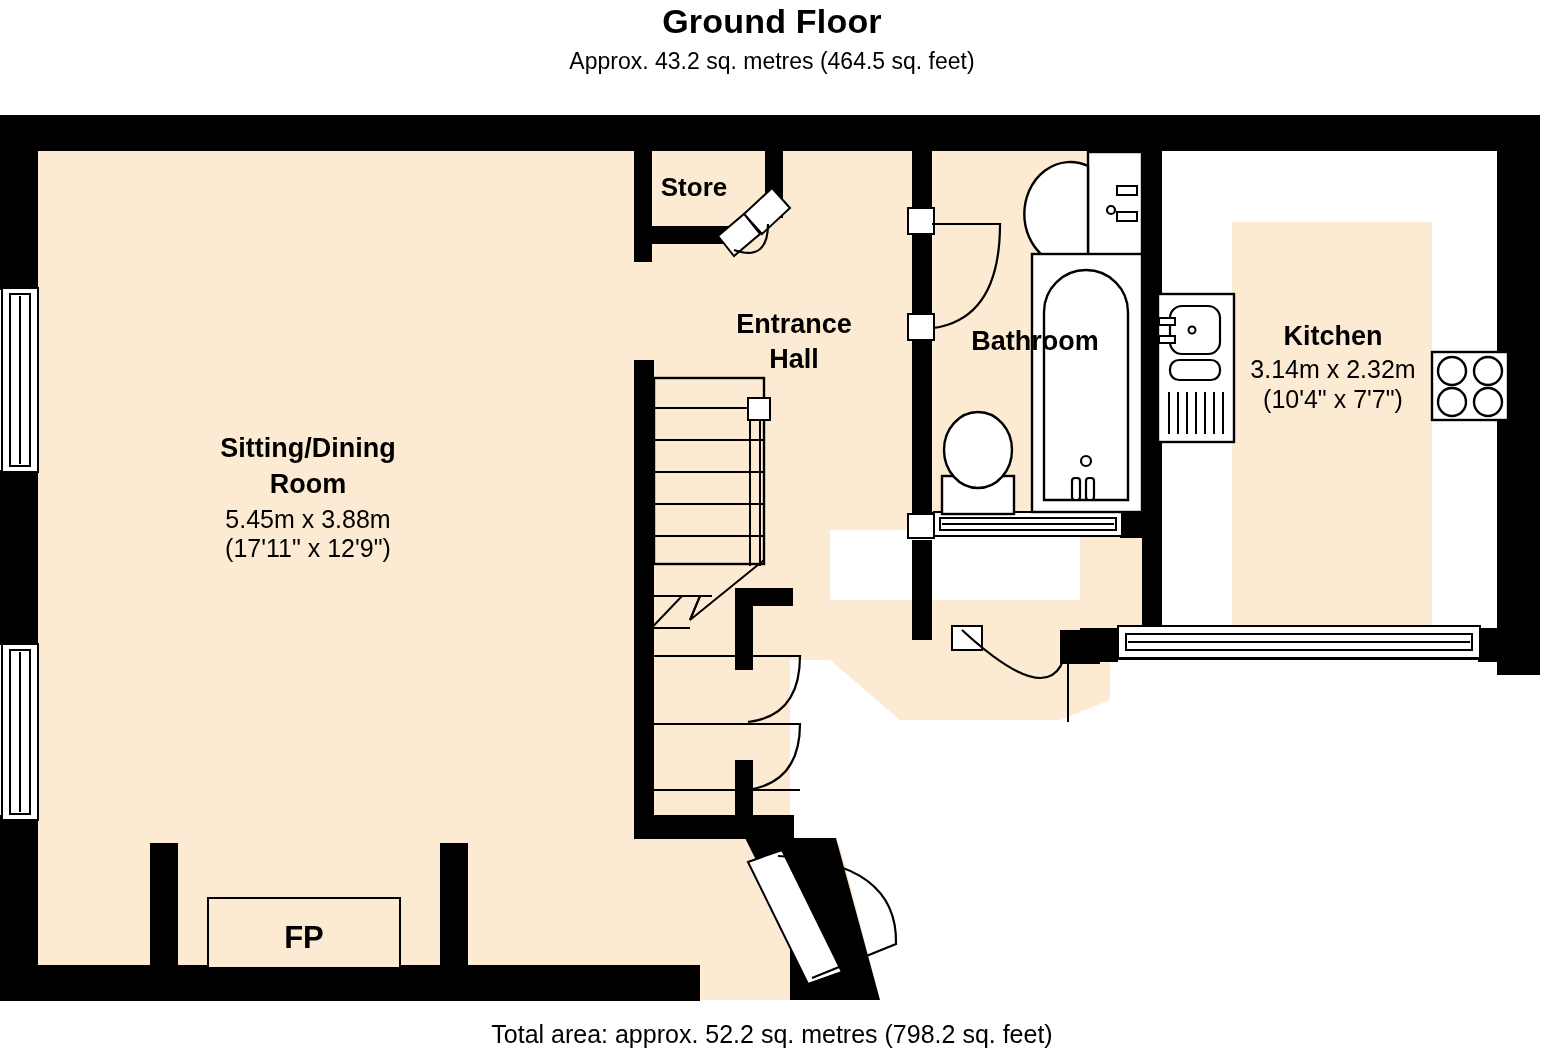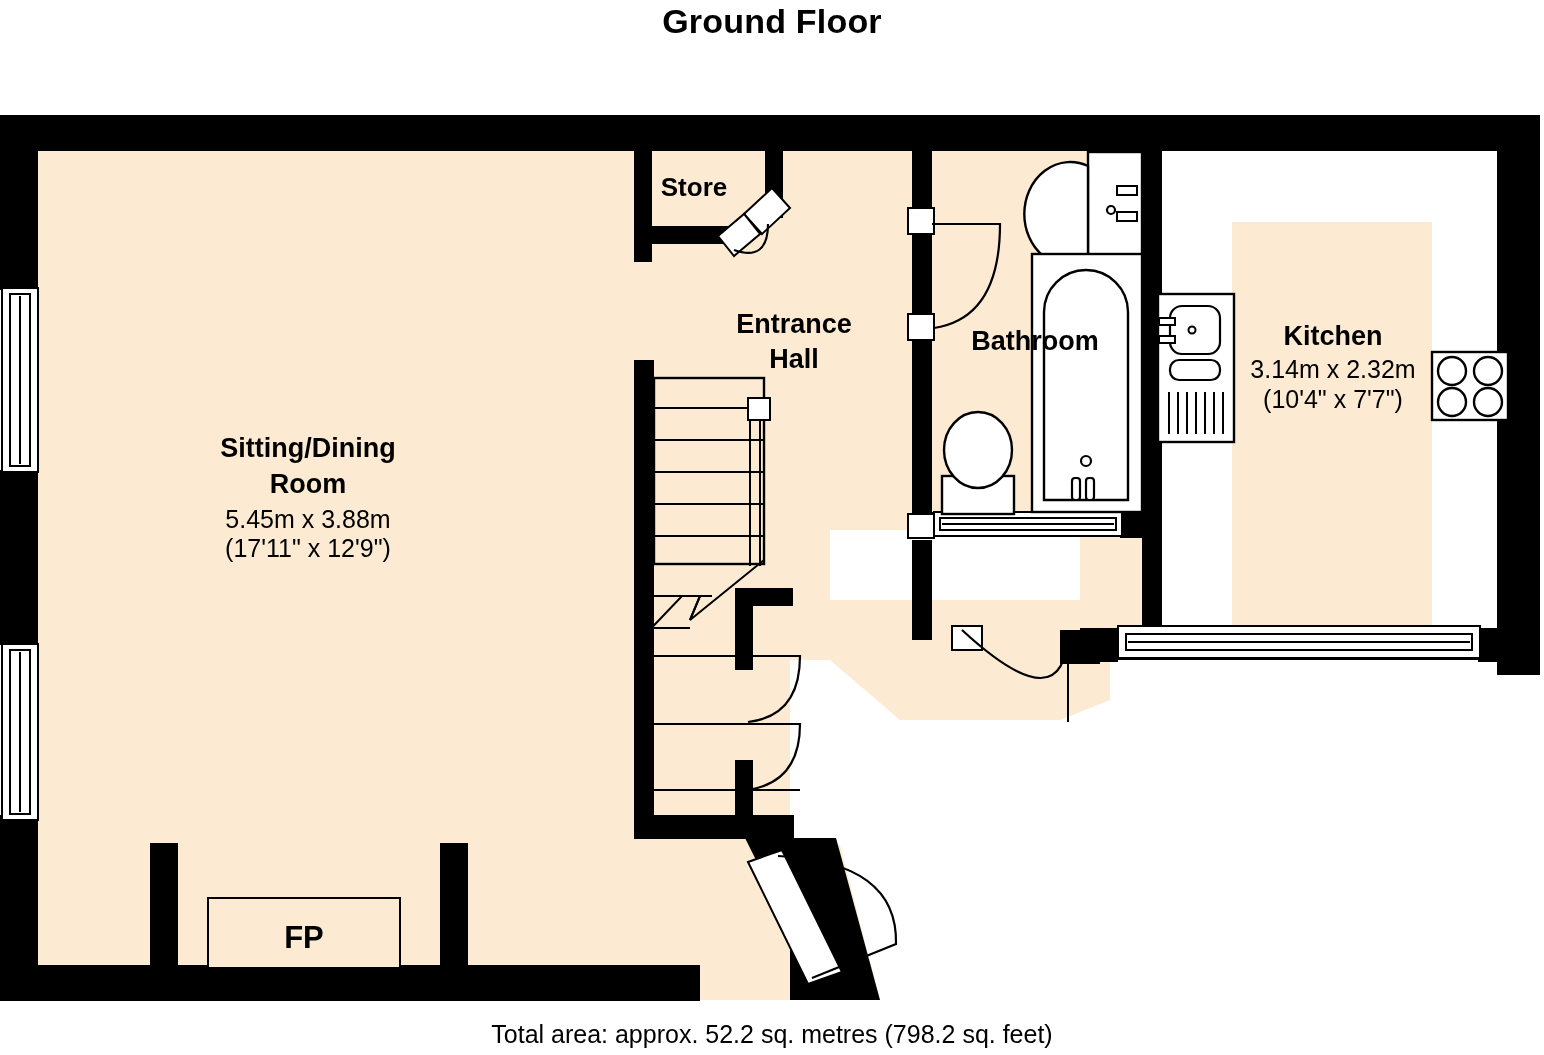--- a/index.html
+++ b/index.html
@@ -28,20 +28,21 @@
   .lbl-dim{font-size:25px;font-weight:normal;}
   .lbl-fp{font-size:31px;font-weight:bold;}
   .lbl-store{font-size:26px;font-weight:bold;}
 </style>
 </head>
 <body>
 
 <div id="plan-root">
 
   <div class="hdr" id="plan-title">Ground Floor</div>
+  <div class="hdr" id="plan-subtitle">Approx.  43.2 sq. metres (464.5 sq. feet)</div>
 
   <svg id="floorplan" viewBox="0 0 1544 1055">
 
     <g>
 
       <path class="floor" d="M38,150 L1160,150 L1160,640 L1080,640 L1080,600 L830,600 L830,625
                               L790,625 L790,840 L840,845 L880,1000 L38,1000 Z"></path>
 
       <rect class="floor" x="1232" y="222" width="200" height="410"></rect>
 

